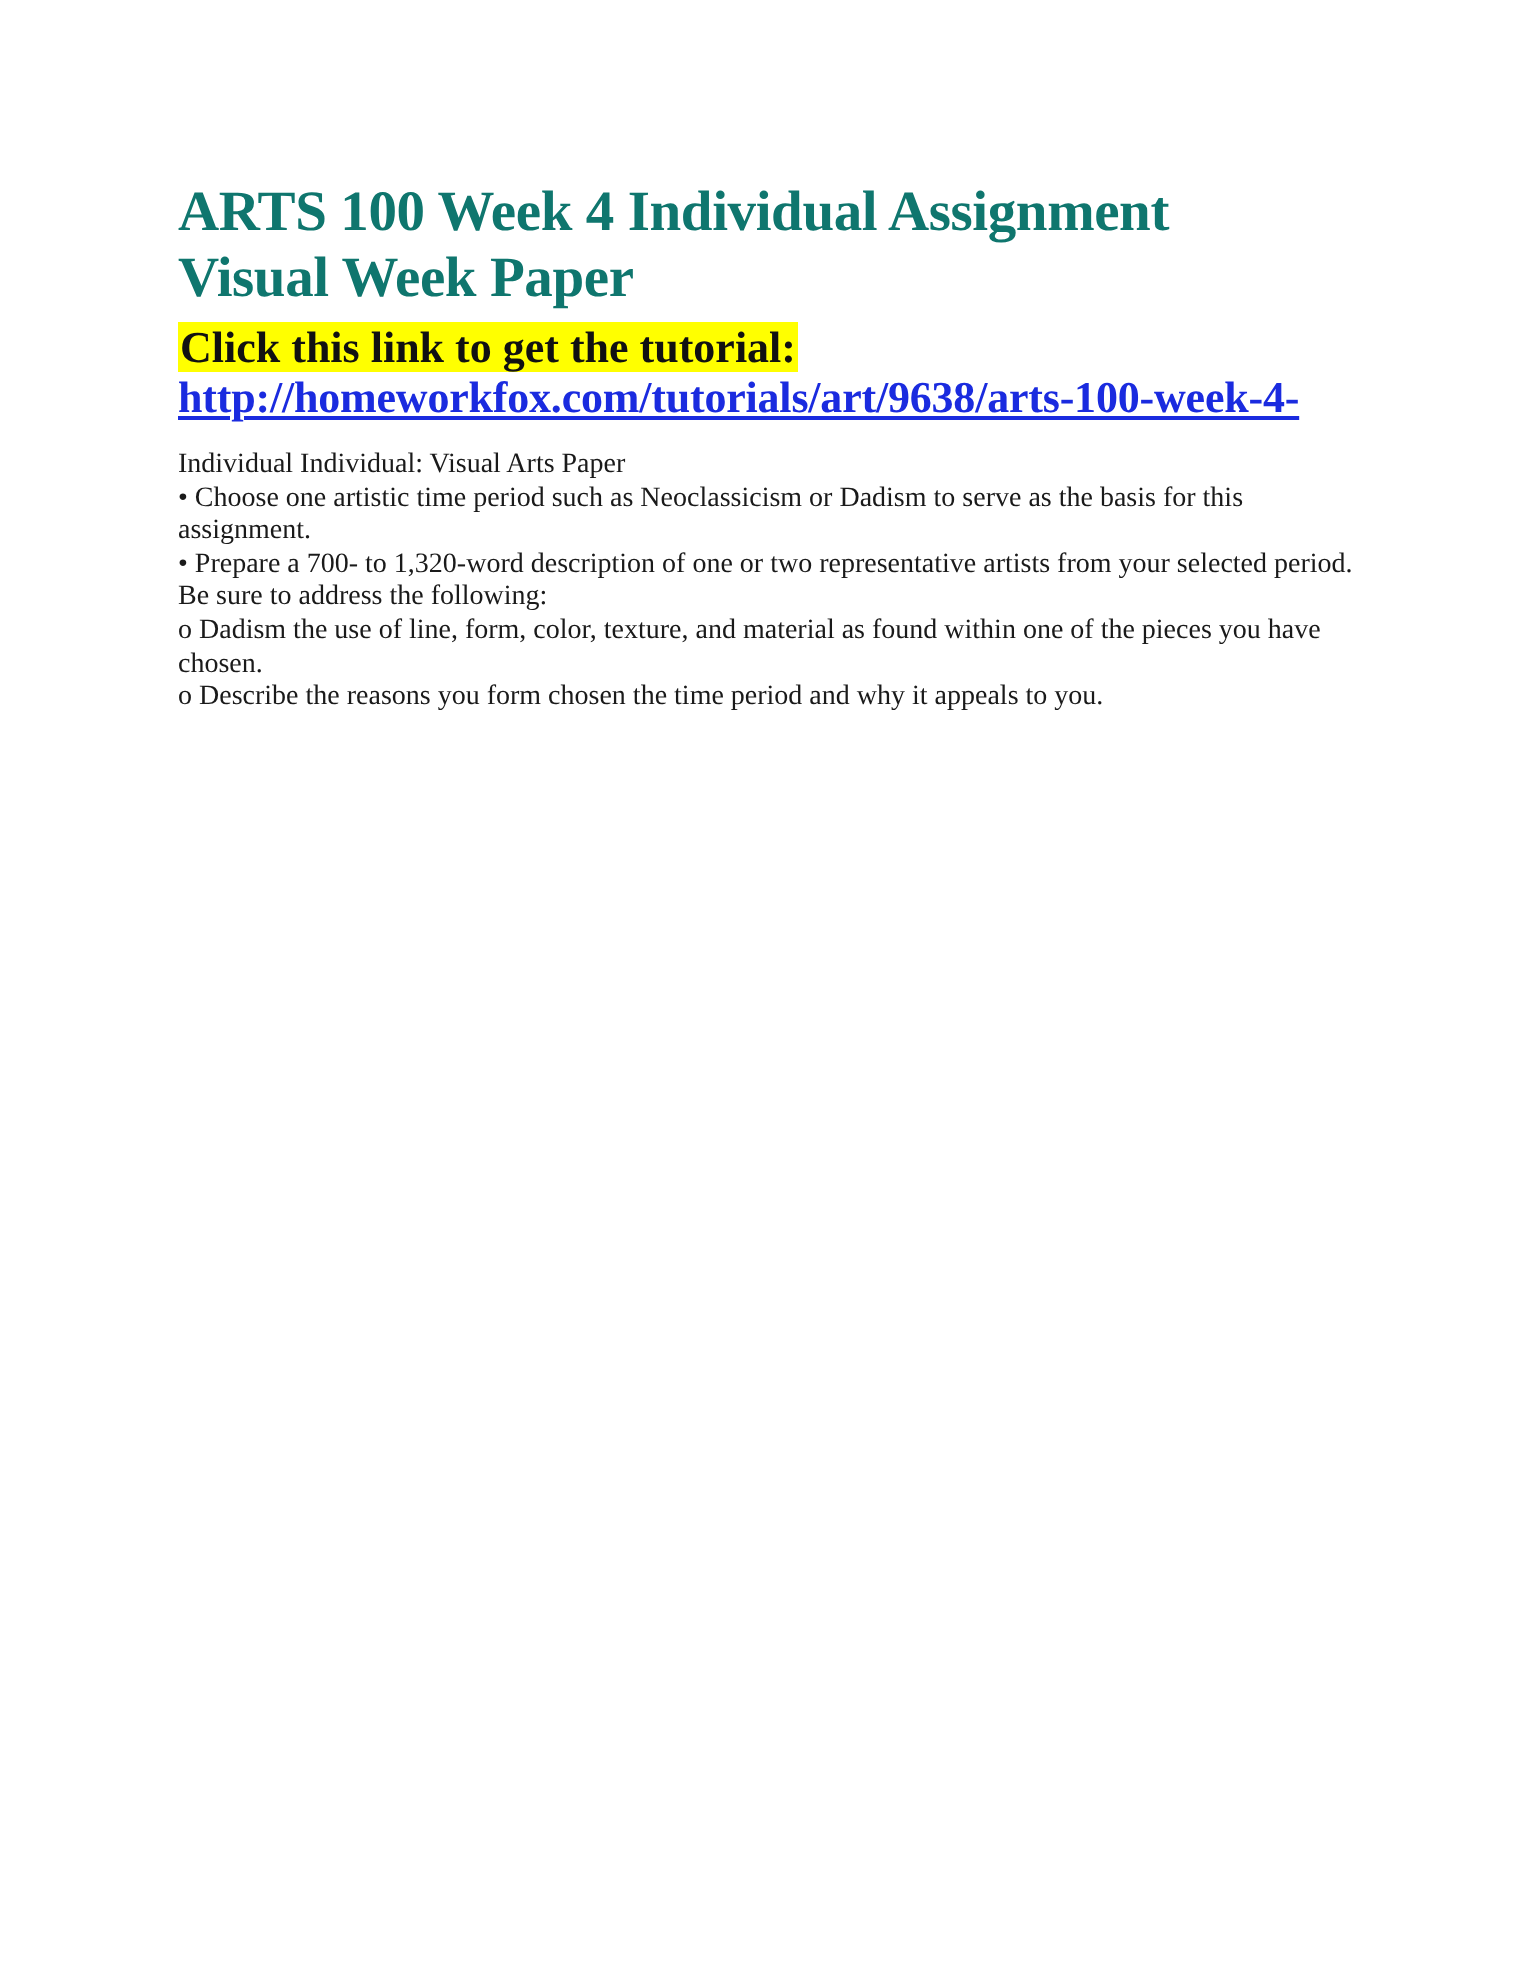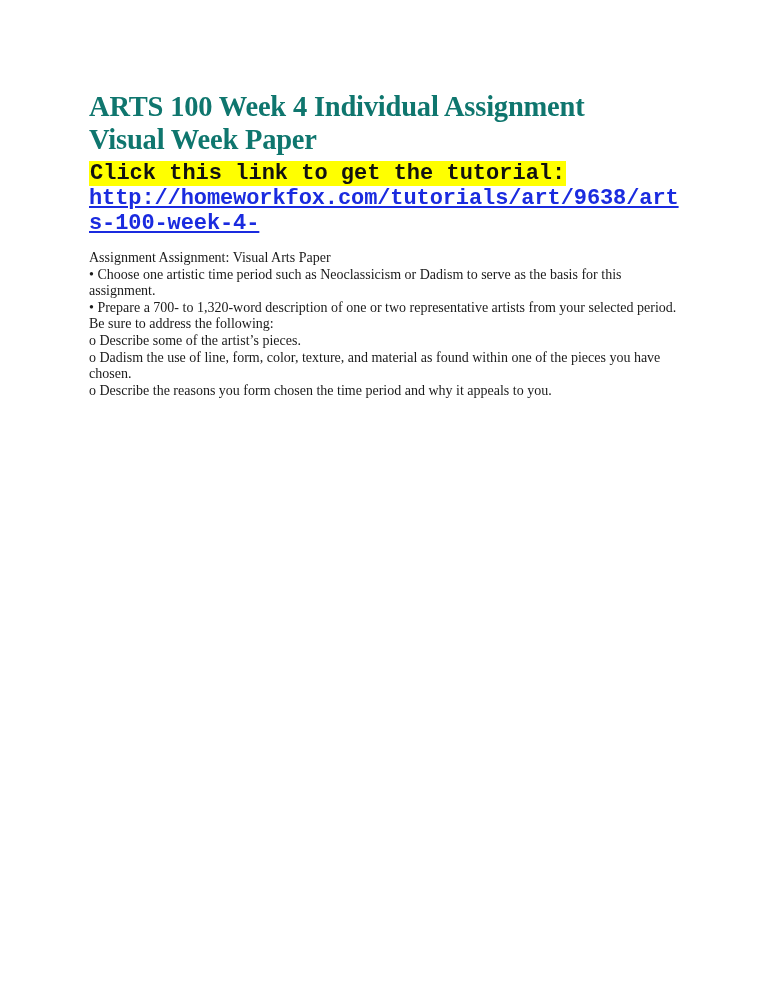--- a/index.html
+++ b/index.html
@@ -25,21 +25,21 @@
       font-family: "Liberation Serif", serif;
       font-weight: bold;
       font-size: 28.5px;
       line-height: 33px;
       margin: 0;
       letter-spacing: -0.2px;
       color: #0f766e;
     }
     .cta {
       margin-top: 5px;
-      font-family: Liberation Mono, monospace;
+      font-family: Liberation Serif, serif;
       font-weight: bold;
       font-size: 22px;
       line-height: 25px;
     }
     .cta-label {
       background: #ffff00;
       color: #111111;
       padding: 0 1px;
     }
     .cta-link {
@@ -72,21 +72,20 @@
   </h1>
 
   <div class="cta">
     <span class="cta-label">Click this link to get the tutorial:</span>
     <a class="cta-link">
       <span>http://homeworkfox.com/tutorials/art/9638/arts-100-week-4-</span><br>
     </a>
   </div>
 
   <div class="body-text">
-    <p>Assignment Assignment: Visual Arts Paper</p>
+    <p>Individual Individual: Visual Arts Paper</p>
     <p>• Choose one artistic time period such as Neoclassicism or Dadism to serve as the basis for this assignment.</p>
     <p>• Prepare a 700- to 1,320-word description of one or two representative artists from your selected period.</p>
     <p>Be sure to address the following:</p>
-    <p>o Describe some of the artist’s pieces.</p>
     <p>o Dadism the use of line, form, color, texture, and material as found within one of the pieces you have chosen.</p>
     <p>o Describe the reasons you form chosen the time period and why it appeals to you.</p>
   </div>
 </div>
 
 </body></html>

